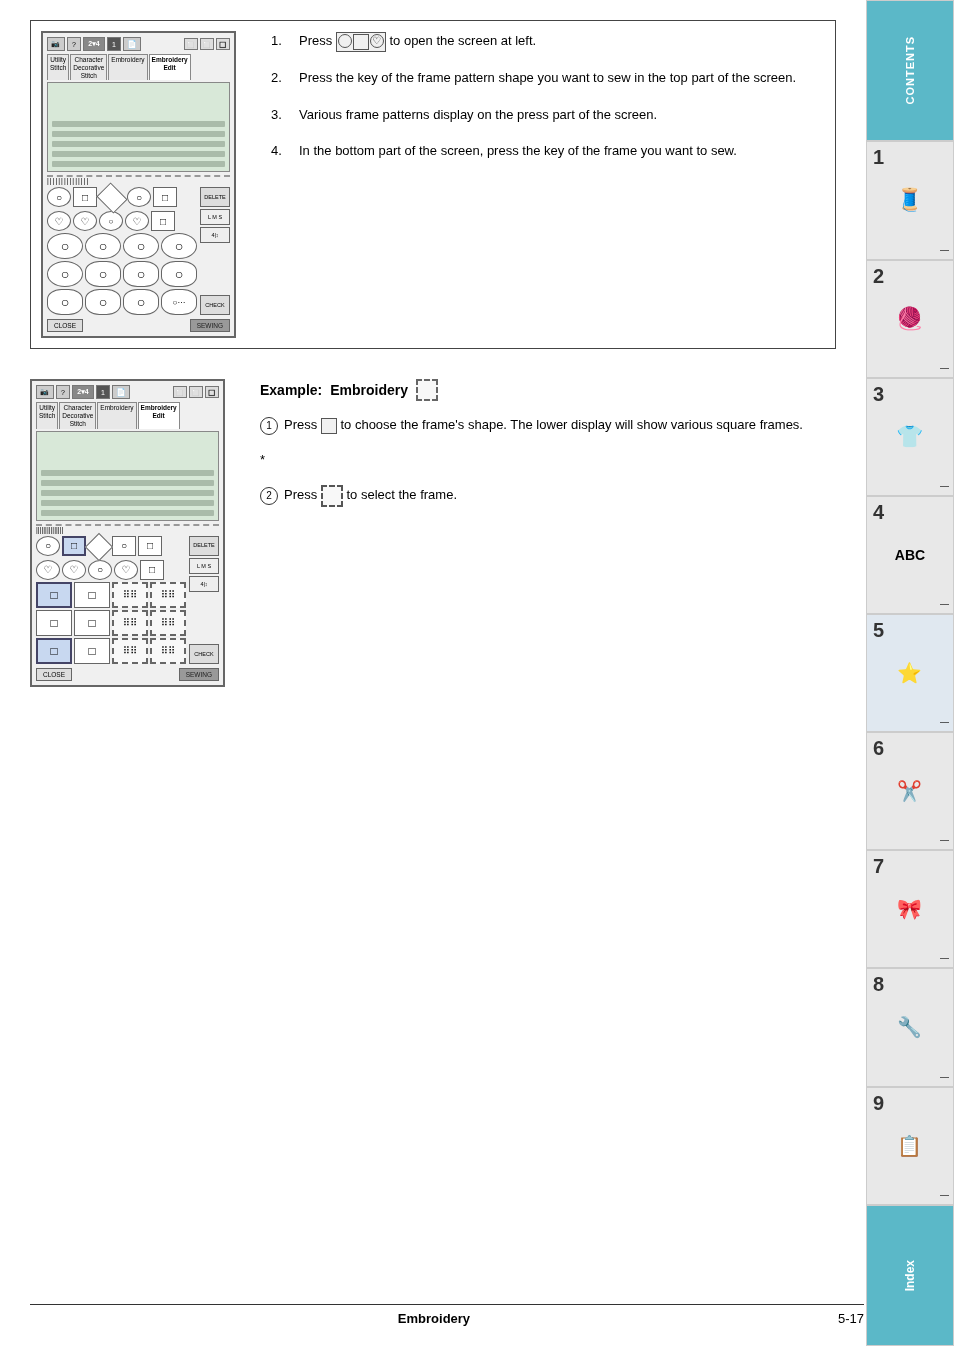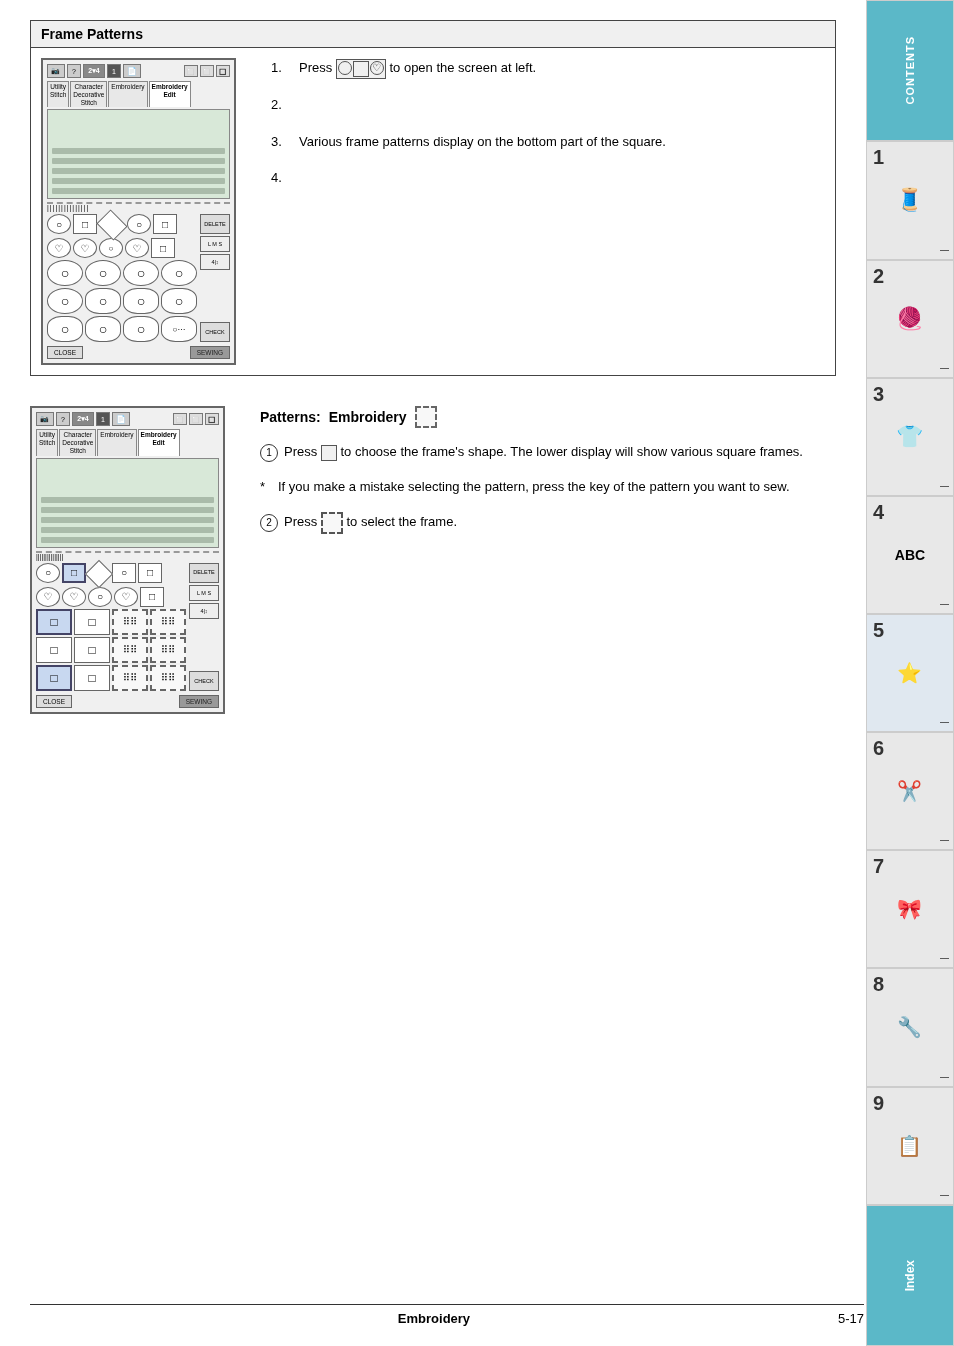--- a/index.html
+++ b/index.html
@@ -206,21 +206,20 @@
       vertical-align: middle;
       background: #f0f0f0;
     }
   </style>
 </head>
 <body>
 
 <div class="content-section">
 
   <div class="top-frame-box">
-    <div class="top-frame-title">Frame Patterns</div>
     <div class="top-frame-body">
 
       <div class="left-panel">
 
         <div style="border: 2px solid #666; background: #f0f0f0; padding: 4px; font-size: 8px; width: 195px;">
 
           <div style="display:flex; justify-content:space-between; align-items:center; margin-bottom:3px;">
             <div style="display:flex; gap:2px; align-items:center;">
               <div style="width:18px;height:14px;border:1px solid #777;background:#ccc;display:flex;align-items:center;justify-content:center;font-size:7px;">📷</div>
               <div style="width:14px;height:14px;border:1px solid #777;background:#ccc;display:flex;align-items:center;justify-content:center;font-size:7px;">?</div>
@@ -318,27 +317,29 @@
             <span class="i-group">
               <span class="i-shape" style="width:14px;height:14px;border-radius:50%;border:1px solid #555;"></span>
               <span class="i-shape i-sq"></span>
               <span class="i-shape" style="width:14px;height:14px;border-radius:50%;border:1px solid #555;">♡</span>
             </span>
             to open the screen at left.
           </span>
         </div>
         <div class="inst-row">
           <span class="inst-n">2.</span>
+          <span class="inst-text">Press the key of the frame pattern shape you want to sew in the top part of the screen.</span>
         </div>
         <div class="inst-row">
           <span class="inst-n">3.</span>
-          <span class="inst-text">Various frame patterns display on the bottom part of the square.</span>
+          <span class="inst-text">Various frame patterns display on the press part of the screen.</span>
         </div>
         <div class="inst-row">
           <span class="inst-n">4.</span>
+          <span class="inst-text">In the bottom part of the screen, press the key of the frame you want to sew.</span>
         </div>
       </div>
     </div>
   </div>
 
   <div class="second-section">
 
     <div class="second-left">
       <div style="border: 2px solid #666; background: #f0f0f0; padding: 4px; font-size: 8px; width: 195px;">
 
@@ -427,36 +428,35 @@
 
         <div style="display:flex;justify-content:space-between;margin-top:4px;">
           <div style="border:1px solid #666;background:#ddd;font-size:6.5px;padding:2px 6px;">CLOSE</div>
           <div style="border:1px solid #666;background:#999;font-size:6.5px;padding:2px 6px;color:#222;">SEWING</div>
         </div>
       </div>
     </div>
 
     <div class="second-right">
       <div class="ex-header">
-        <span>Patterns:</span>
+        <span>Example:</span>
         <span>Embroidery</span>
         <span class="i-shape i-sq" style="width:22px;height:22px;border:2px dashed #666;background:#f8f8f8;"></span>
       </div>
 
       <div class="ex-step">
         <span class="circle-num">1</span>
         <span>Press
           <span class="i-shape i-sq" style="width:16px;height:16px;"></span>
           to choose the frame's shape. The lower display will show various square frames.
         </span>
       </div>
 
       <div class="note-row">
         <span class="note-star">*</span>
-        <span>If you make a mistake selecting the pattern, press the key of the pattern you want to sew.</span>
       </div>
 
       <div class="ex-step">
         <span class="circle-num">2</span>
         <span>Press
           <span class="i-shape" style="width:22px;height:22px;border:2px dashed #555;background:#f8f8f8;"></span>
           to select the frame.
         </span>
       </div>
     </div>

